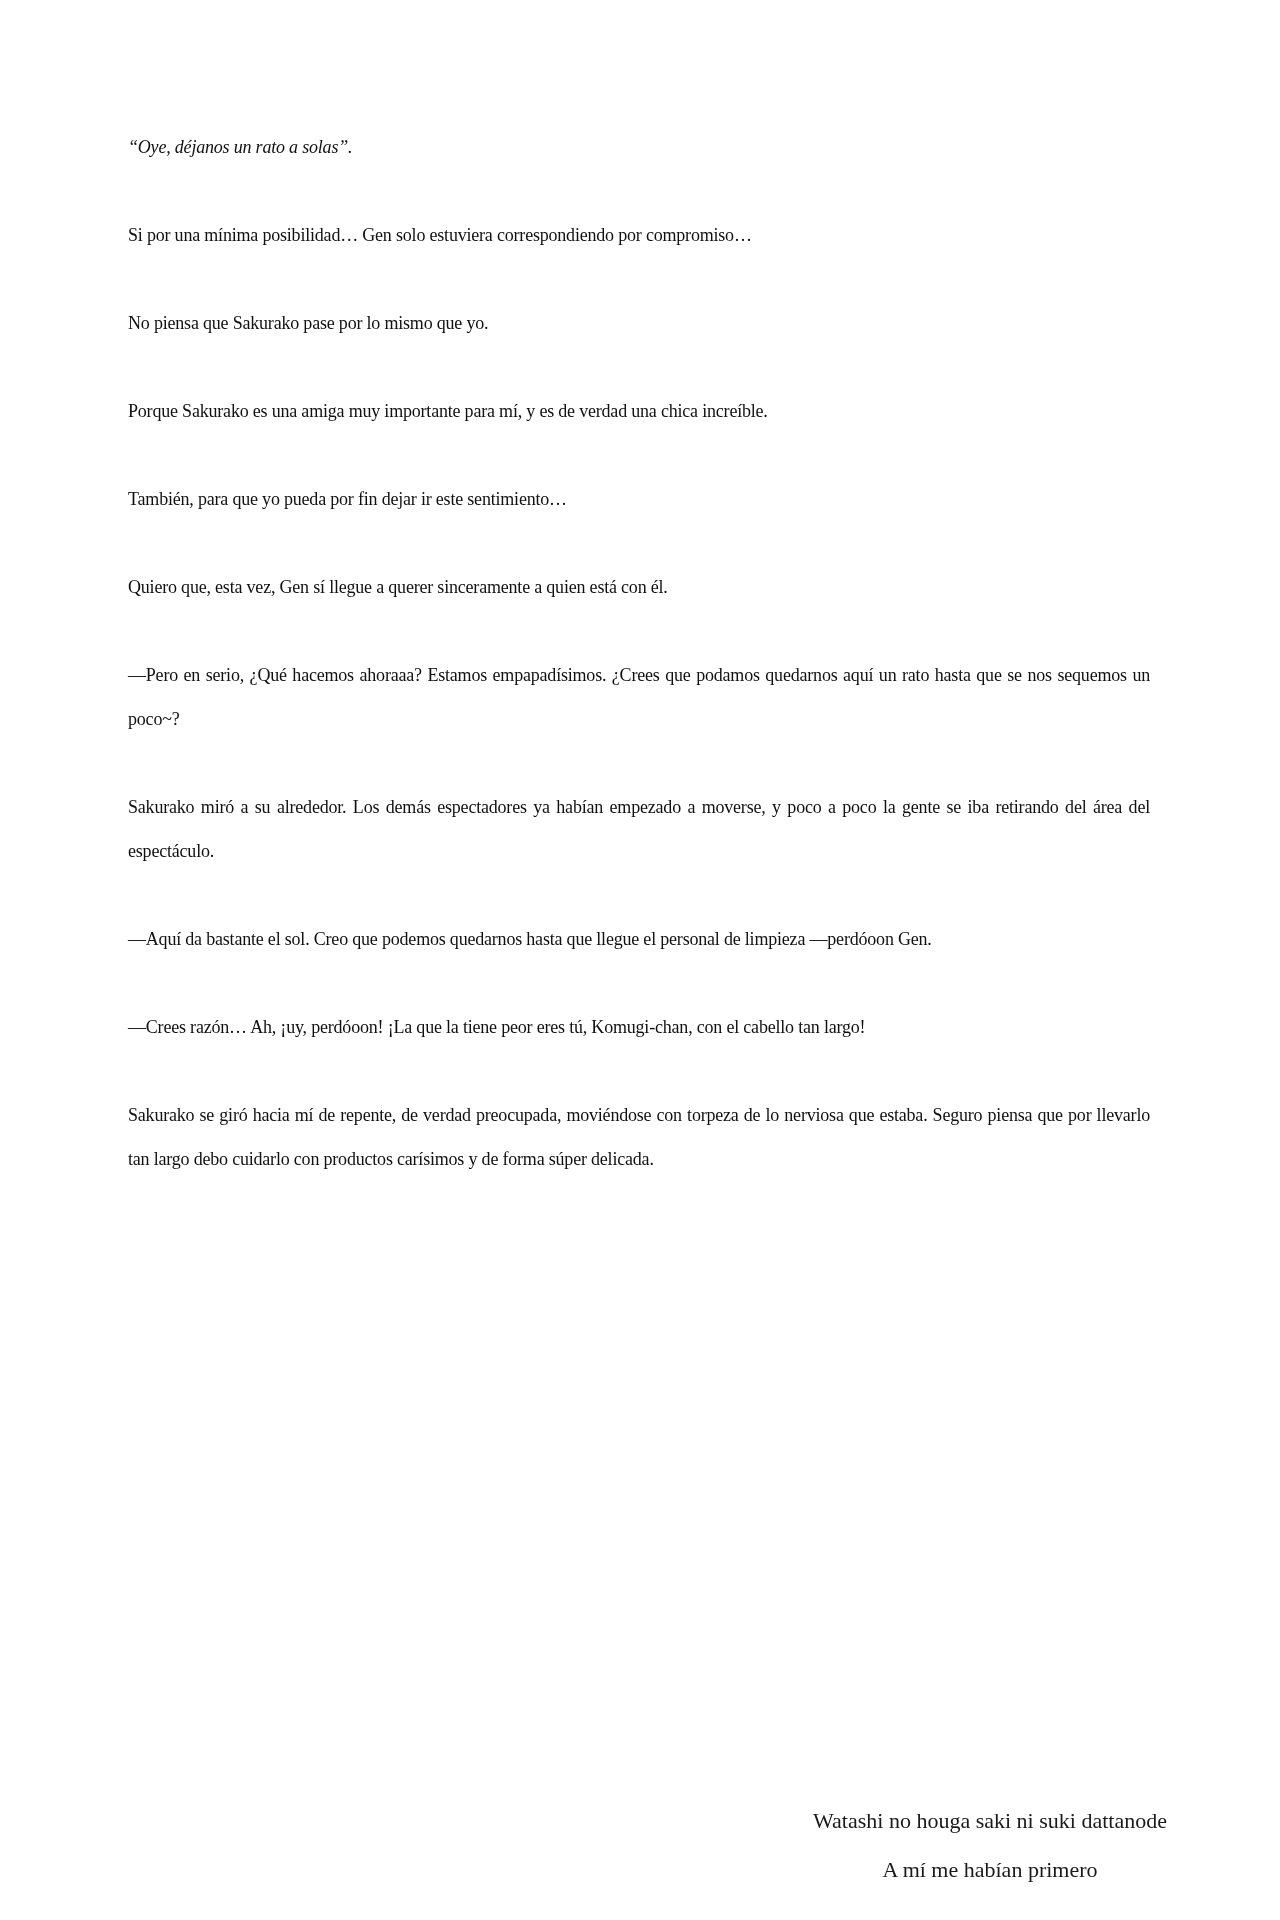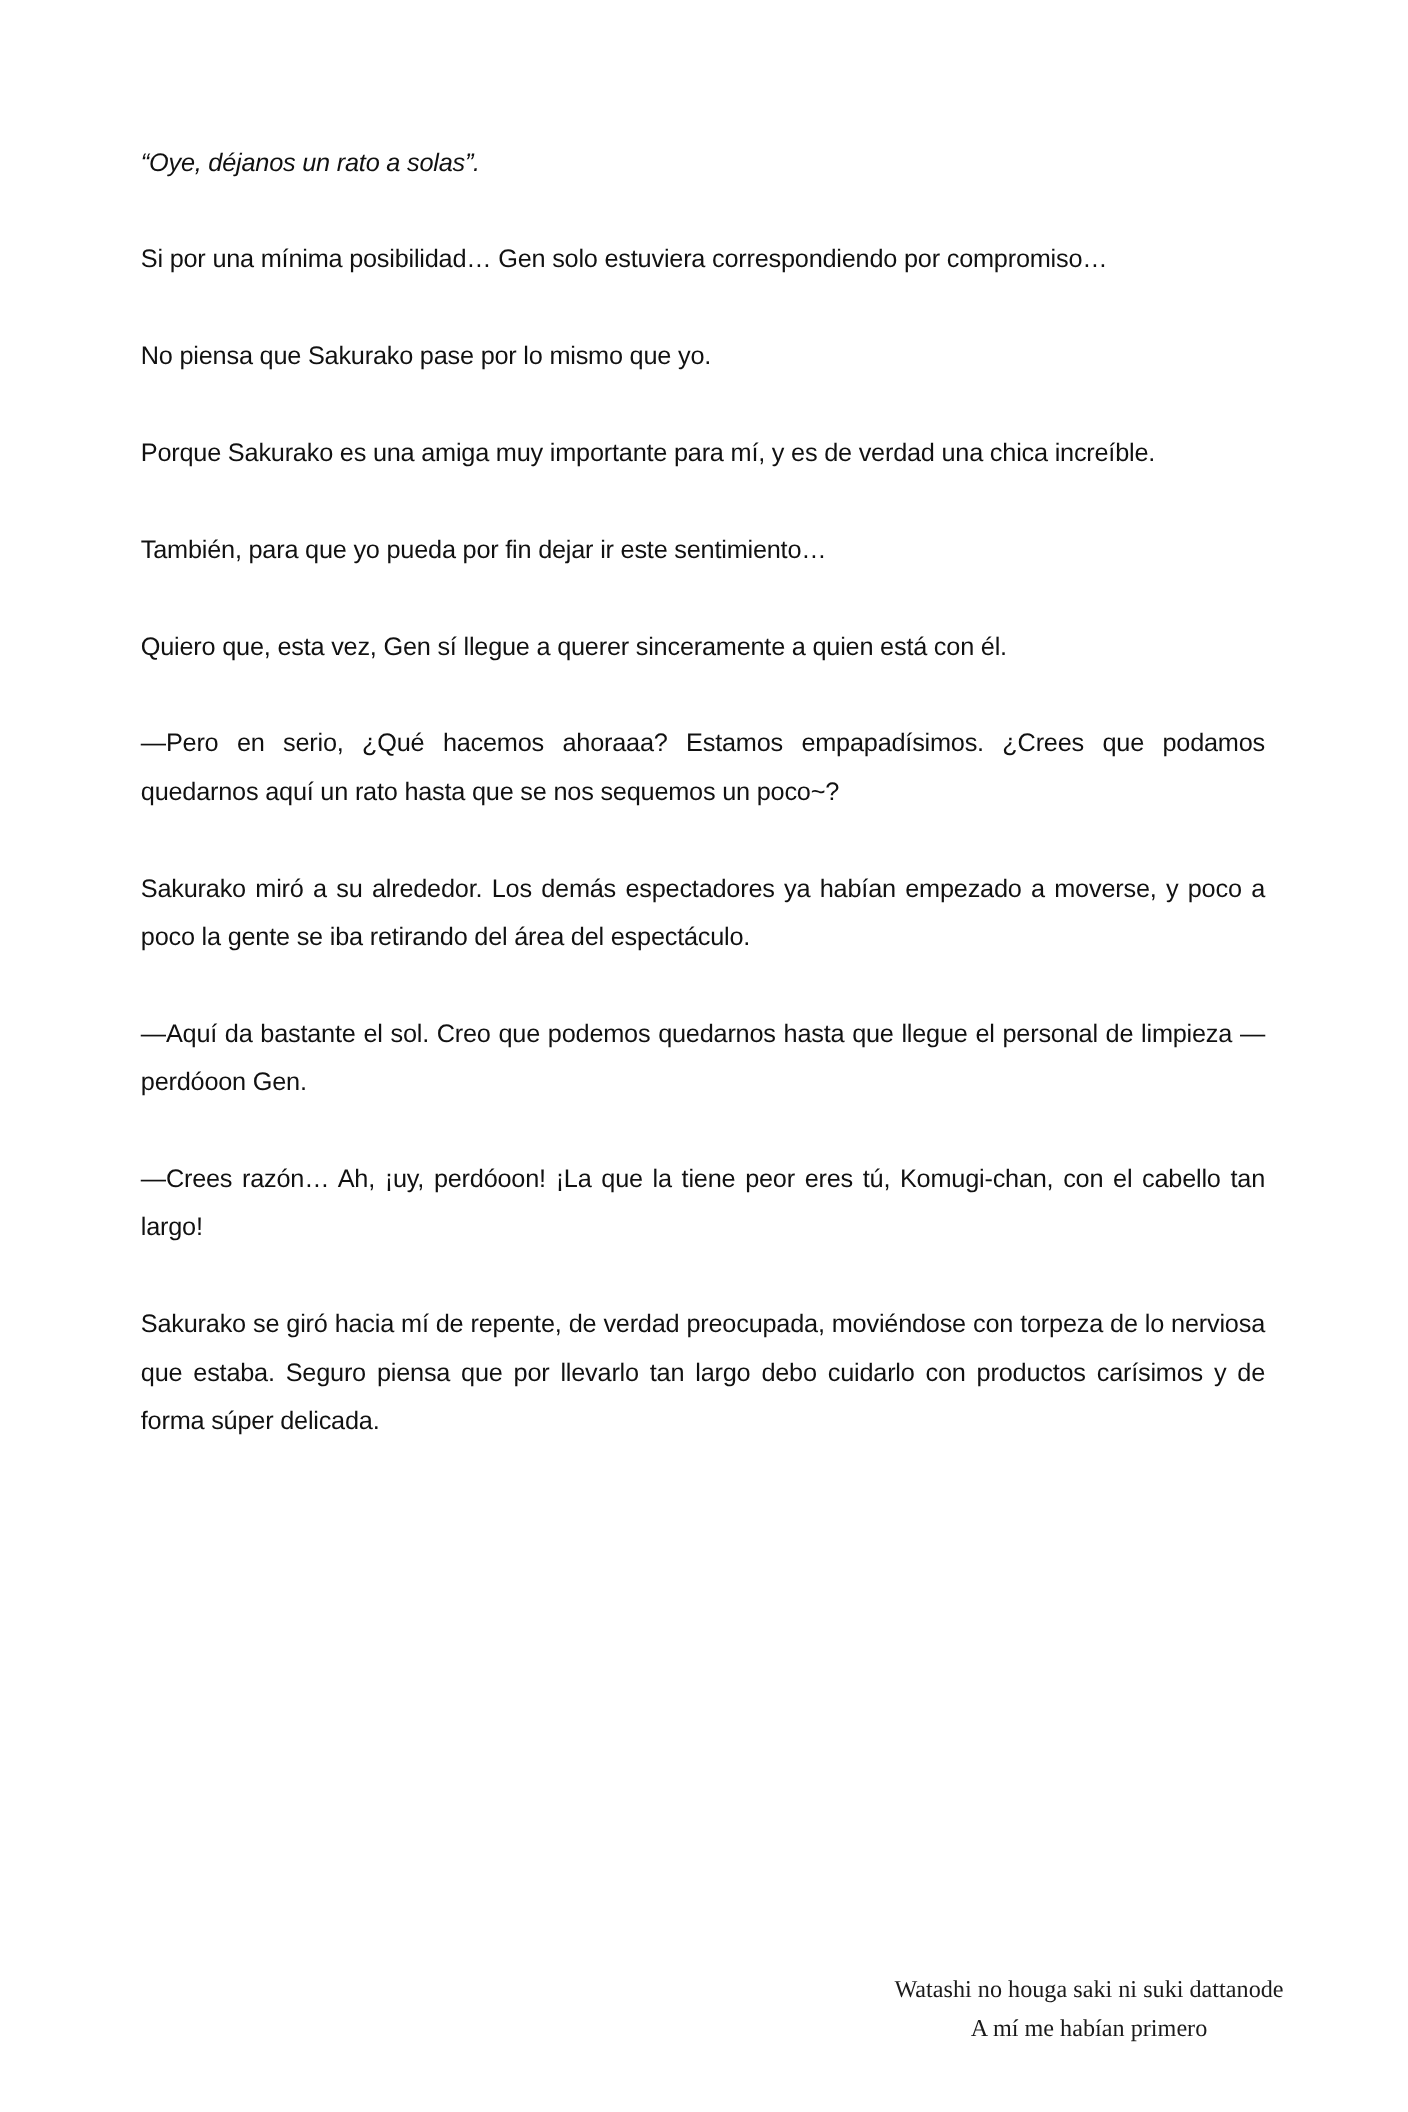--- a/index.html
+++ b/index.html
@@ -12,22 +12,22 @@
     height: 1920px;
     position: relative;
     overflow: hidden;
     color: #111111;
   }
   .page {
     position: absolute;
     left: 128px;
     top: 125px;
     width: 1022px;
-    font-family: Liberation Sans, sans-serif;
-    font-size: 23px;
+    font-family: Liberation Serif, serif;
+    font-size: 18px;
     line-height: 44px;
     letter-spacing: -0.2px;
   }
   .para {
     margin: 0 0 44px 0;
     text-align: justify;
     text-align-last: left;
   }
   .para.italic {
     font-style: italic;
@@ -36,21 +36,21 @@
     position: absolute;
     left: 700px;
     top: 1788px;
     width: 580px;
     text-align: center;
     font-family: "Liberation Serif", "DejaVu Serif", serif;
     font-size: 22px;
     line-height: 33px;
     color: #1a1a1a;
   }
-  .footer div { margin: 3px; }
+  .footer div { margin: 16px; }
 </style>
 </head>
 <body>
 
 <div class="page">
   <p class="para italic">“Oye, déjanos un rato a solas”.</p>
   <p class="para">Si por una mínima posibilidad… Gen solo estuviera correspondiendo por compromiso…</p>
   <p class="para">No piensa que Sakurako pase por lo mismo que yo.</p>
   <p class="para">Porque Sakurako es una amiga muy importante para mí, y es de verdad una chica increíble.</p>
   <p class="para">También, para que yo pueda por fin dejar ir este sentimiento…</p>

